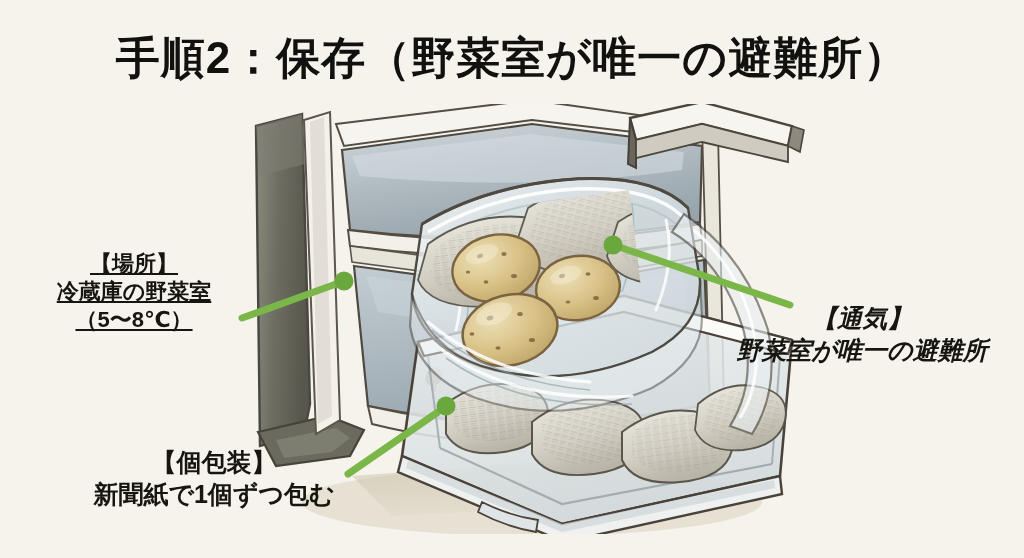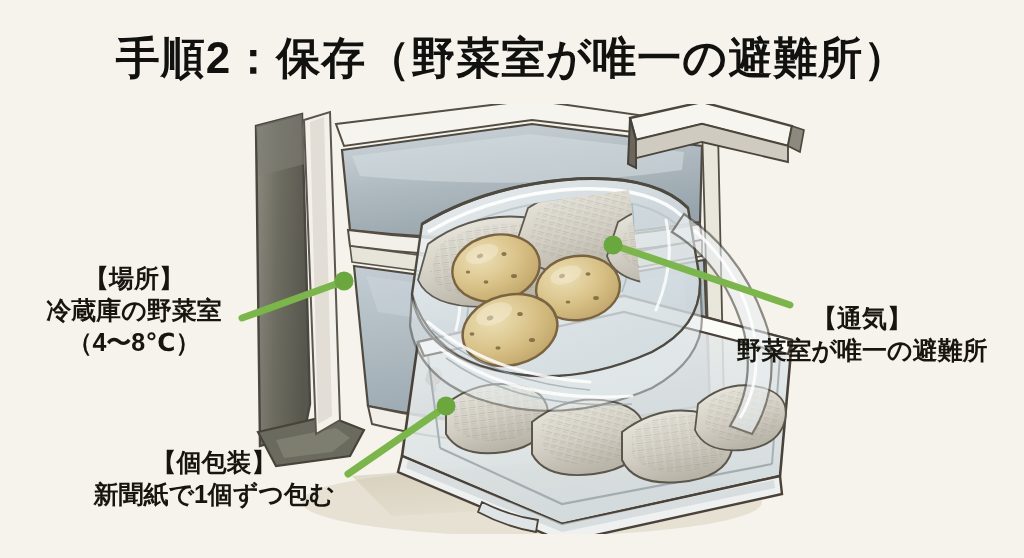--- a/index.html
+++ b/index.html
@@ -23,22 +23,22 @@
   }
 
   
   .illus{position:absolute;left:232px;top:104px;width:600px;height:430px;}
   .illus svg{display:block;width:600px;height:430px;}
 
   
   .anno{position:absolute;color:#16150f;font-weight:bold;text-align:center;line-height:1.28;}
   .anno .ln{display:block;white-space:nowrap;}
 
-  #anno-place{left:0px;top:262px;width:268px;font-size:25px;}
-  #anno-vent {left:700px;top:302px;width:324px;font-size:25px;}
+  #anno-place{left:0px;top:250px;width:268px;font-size:22px;text-decoration:underline;}
+  #anno-vent {left:700px;top:302px;width:324px;font-size:25px;font-style:italic;}
   #anno-wrap {left:68px;top:446px;width:292px;font-size:25px;}
 
   
   .footnote{
     position:absolute;right:22px;bottom:12px;
     font-size:19px;font-weight:bold;color:#c0392b;
     white-space:nowrap;letter-spacing:0.4px;
   }
 
   
@@ -266,21 +266,21 @@
 
     <g>
       <path d="M348,474 L438,412" stroke="#7ab648" stroke-width="7" stroke-linecap="round" fill="none"></path>
       <circle cx="446" cy="406" r="9.5" fill="#6aa83e"></circle>
     </g>
   </svg>
 
   <div class="anno" id="anno-place">
     <span class="ln">【場所】</span>
     <span class="ln">冷蔵庫の野菜室</span>
-    <span class="ln">（4〜8℃）</span>
+    <span class="ln">（5〜8℃）</span>
   </div>
 
   <div class="anno" id="anno-vent">
     <span class="ln">【通気】</span>
     <span class="ln">野菜室が唯一の避難所</span>
   </div>
 
   <div class="anno" id="anno-wrap">
     <span class="ln">【個包装】</span>
     <span class="ln">新聞紙で1個ずつ包む</span>

